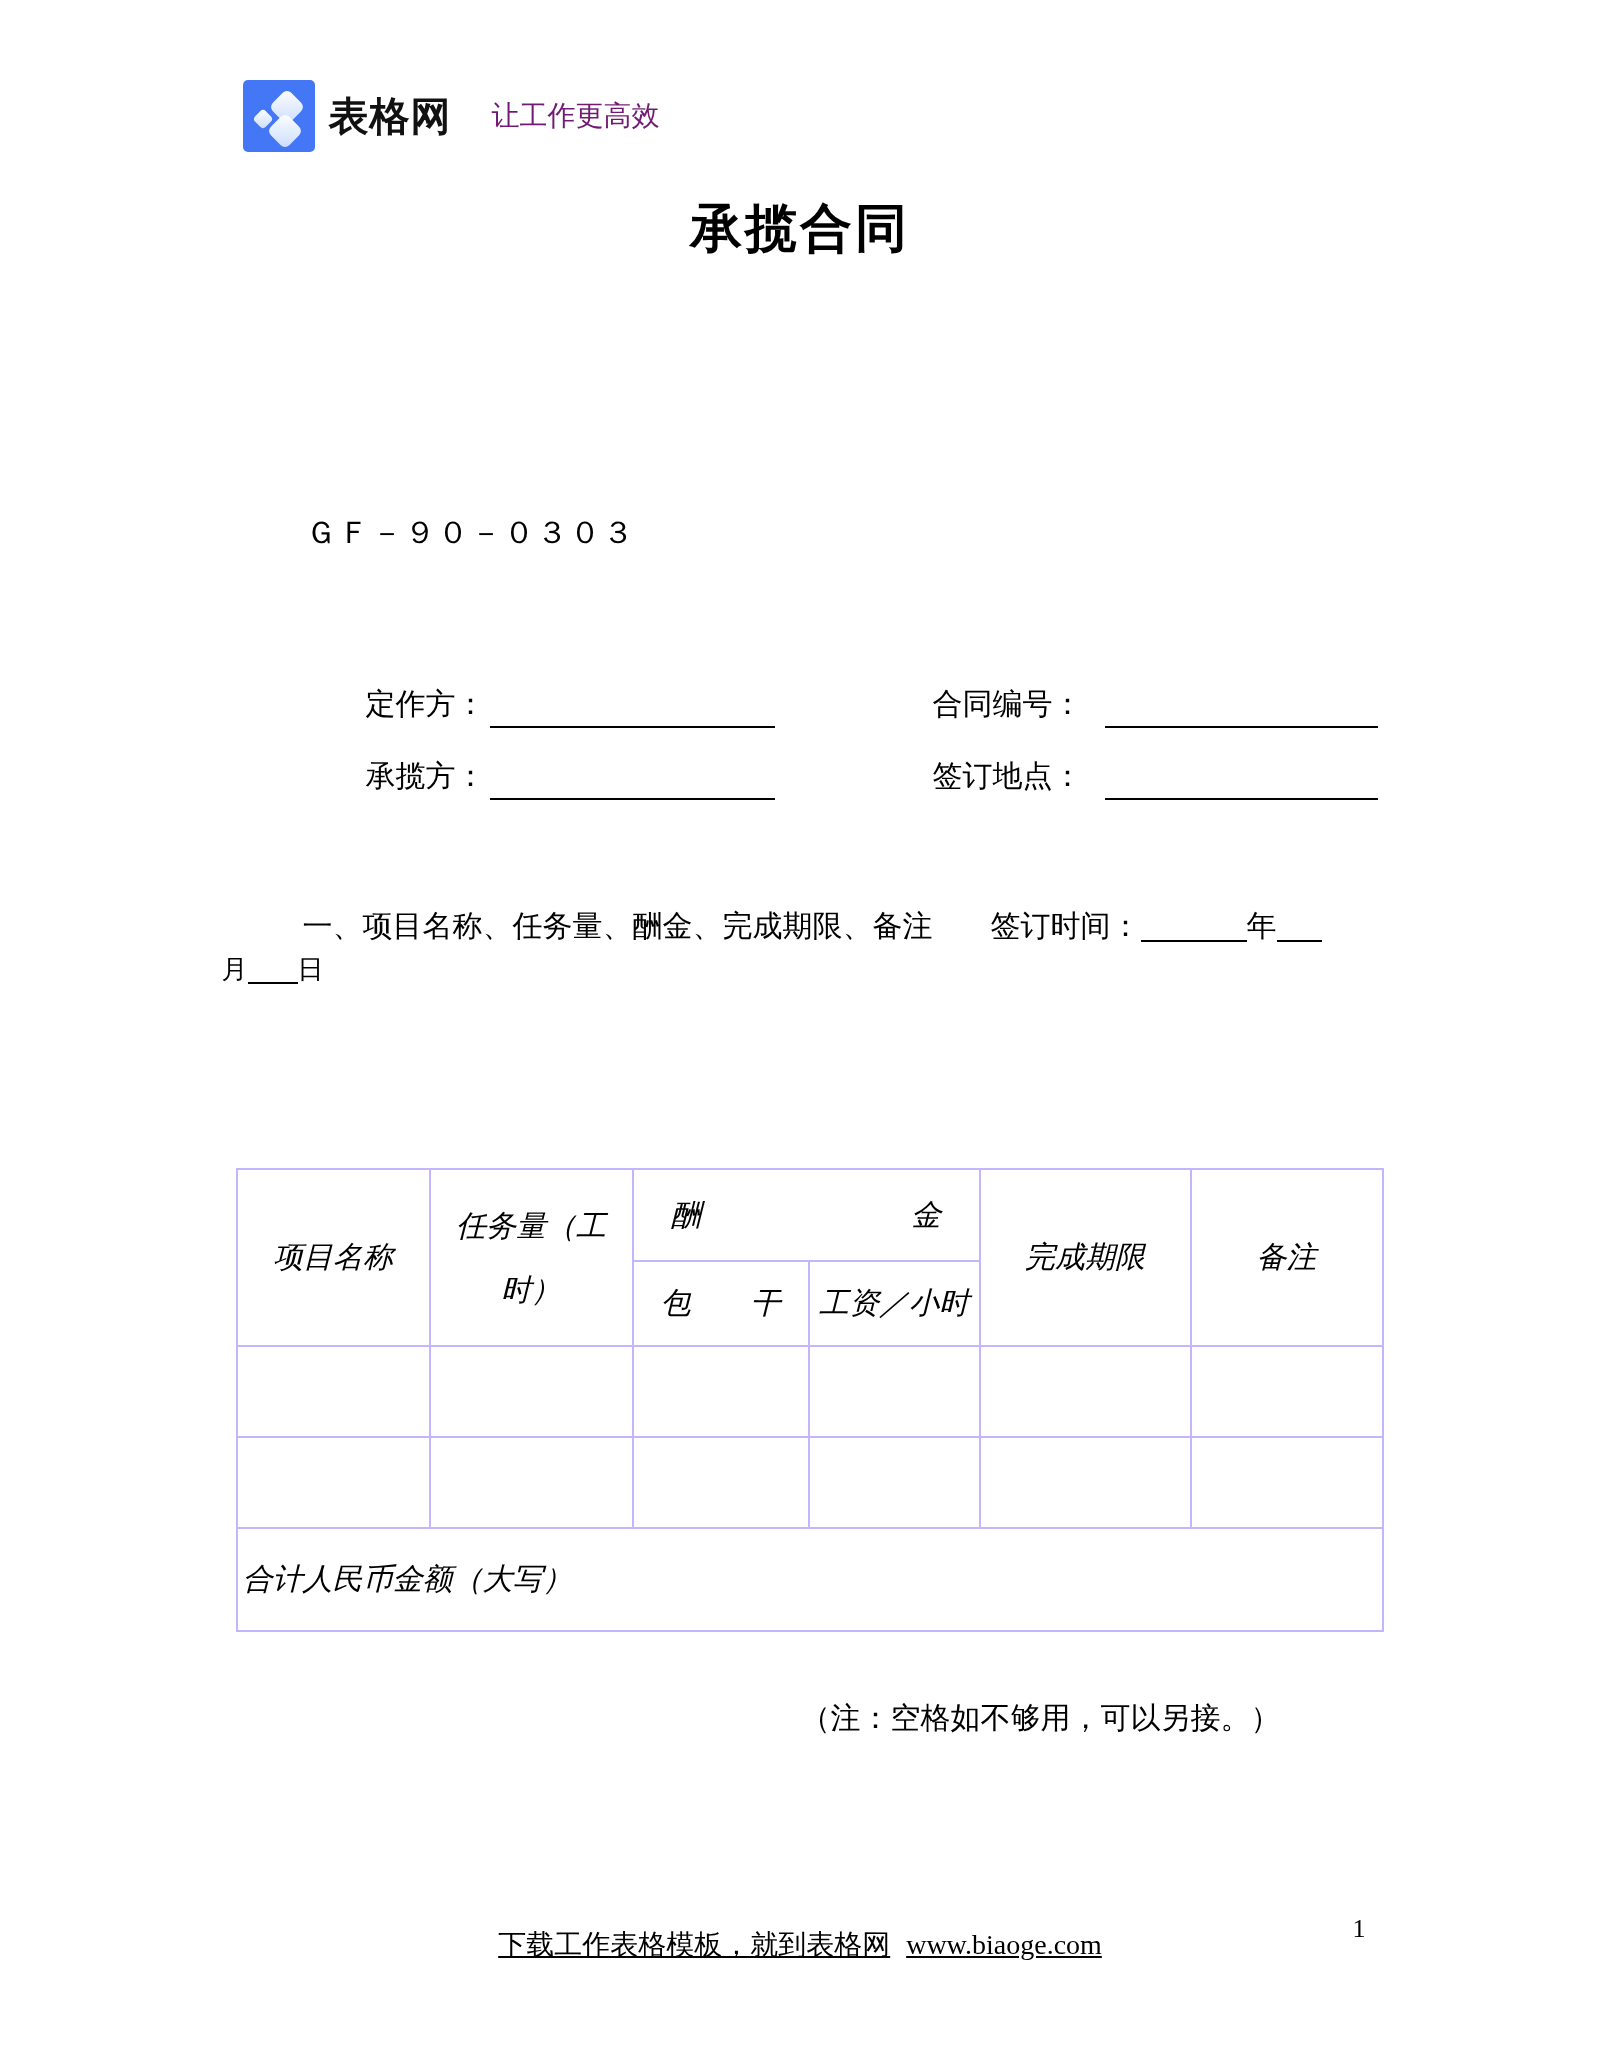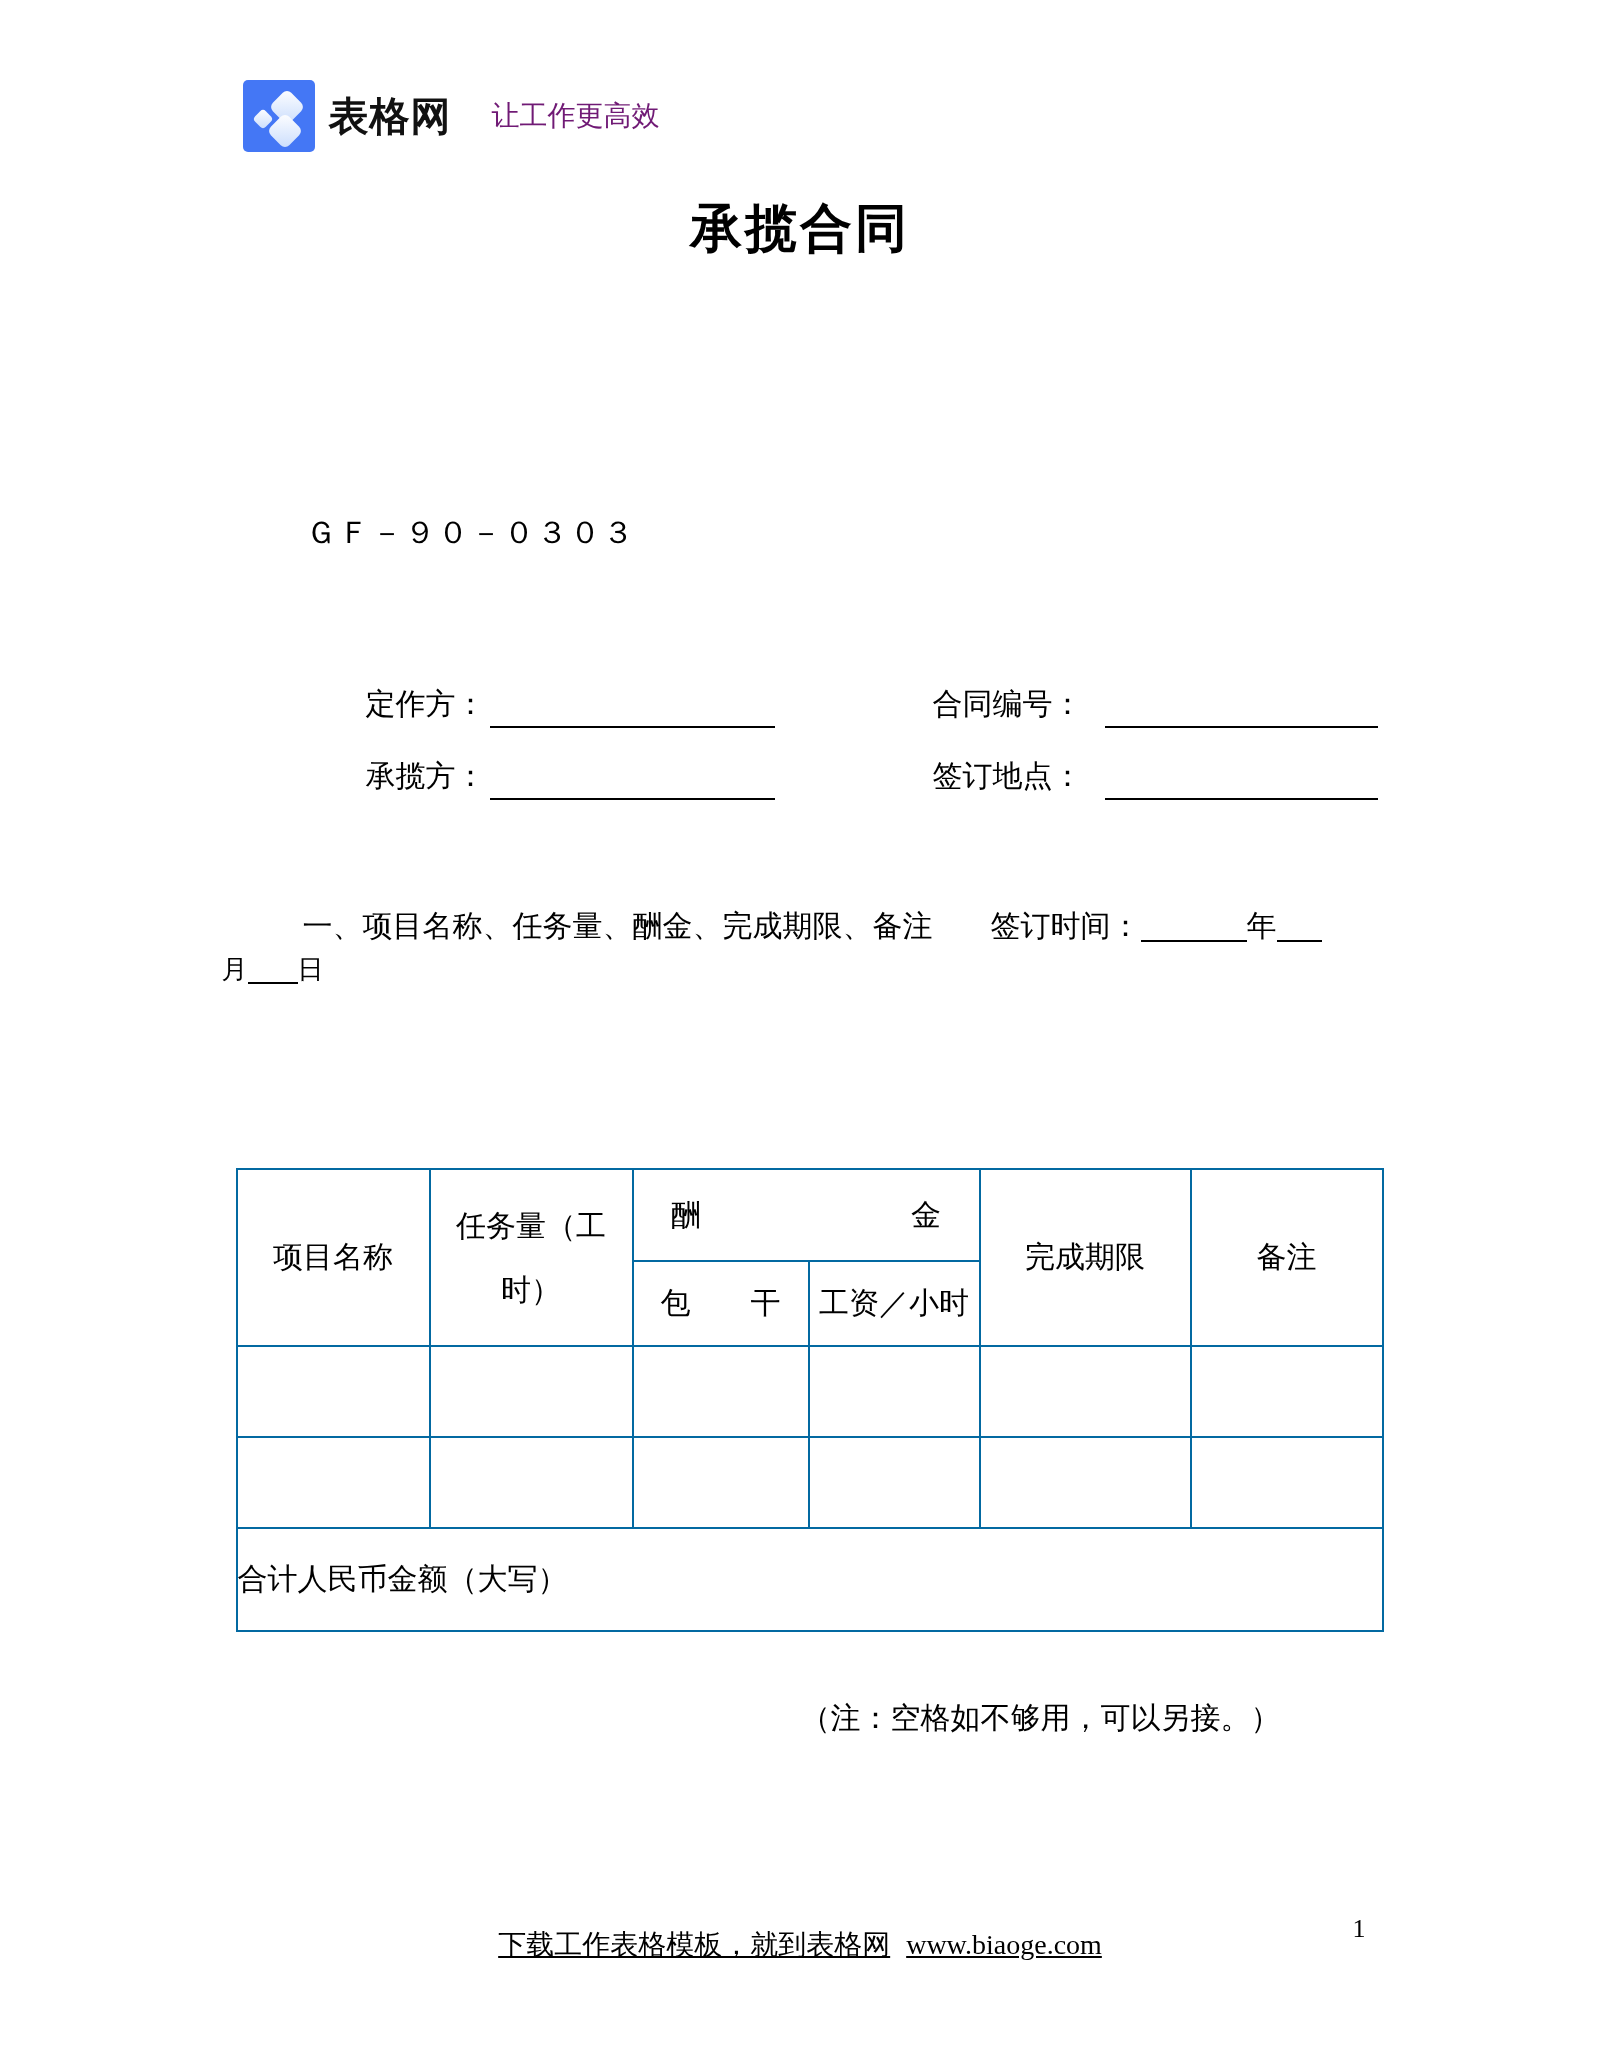--- a/index.html
+++ b/index.html
@@ -31,27 +31,27 @@
   .b-r { left:1102px; width:273px; }
   
   .clause-line1 { position:absolute; left:300px; top:906px; font-size:30px; white-space:nowrap; }
   .clause-line2 { position:absolute; left:219px; top:952px; font-size:26px; white-space:nowrap; }
   .gap2 { display:inline-block; width:58px; }
   .iblank { display:inline-block; border-bottom:2px solid #000; height:30px; vertical-align:-6px; }
   .w106 { width:106px; } .w45 { width:45px; } .w50 { width:50px; }
   
   .contract-table { position:absolute; left:233px; top:1168px; width:1146px;
     border-collapse:collapse; table-layout:fixed; font-size:30px; }
-  .contract-table td { border:2px solid #0369a1; text-align:center; vertical-align:middle; padding:0; overflow:hidden; }
+  .contract-table td { border:2px solid #c4b5fd; text-align:center; vertical-align:middle; padding:0; overflow:hidden;font-style:italic; }
   tr.h1 { height:92px; }
   tr.h2 { height:85px; }
   tr.body-row { height:91px; }
   tr.total-row { height:103px; }
   td.task-cell { white-space:pre-line; line-height:64px; }
-  td.total-cell { text-align:left; }
+  td.total-cell { text-align:left; padding-left:5px; }
   
   .note { position:absolute; left:798px; top:1698px; font-size:30px; white-space:nowrap; }
   .footer-line { position:absolute; top:1926px; left:0; width:100%; text-align:center; font-size:28px;text-decoration:underline; }
   .footer-line .url { margin-left:16px; }
   .page-num { position:absolute; left:1350px; top:1914px; font-size:26px; }
 </style>
 </head>
 <body>
 
 <div class="page">

